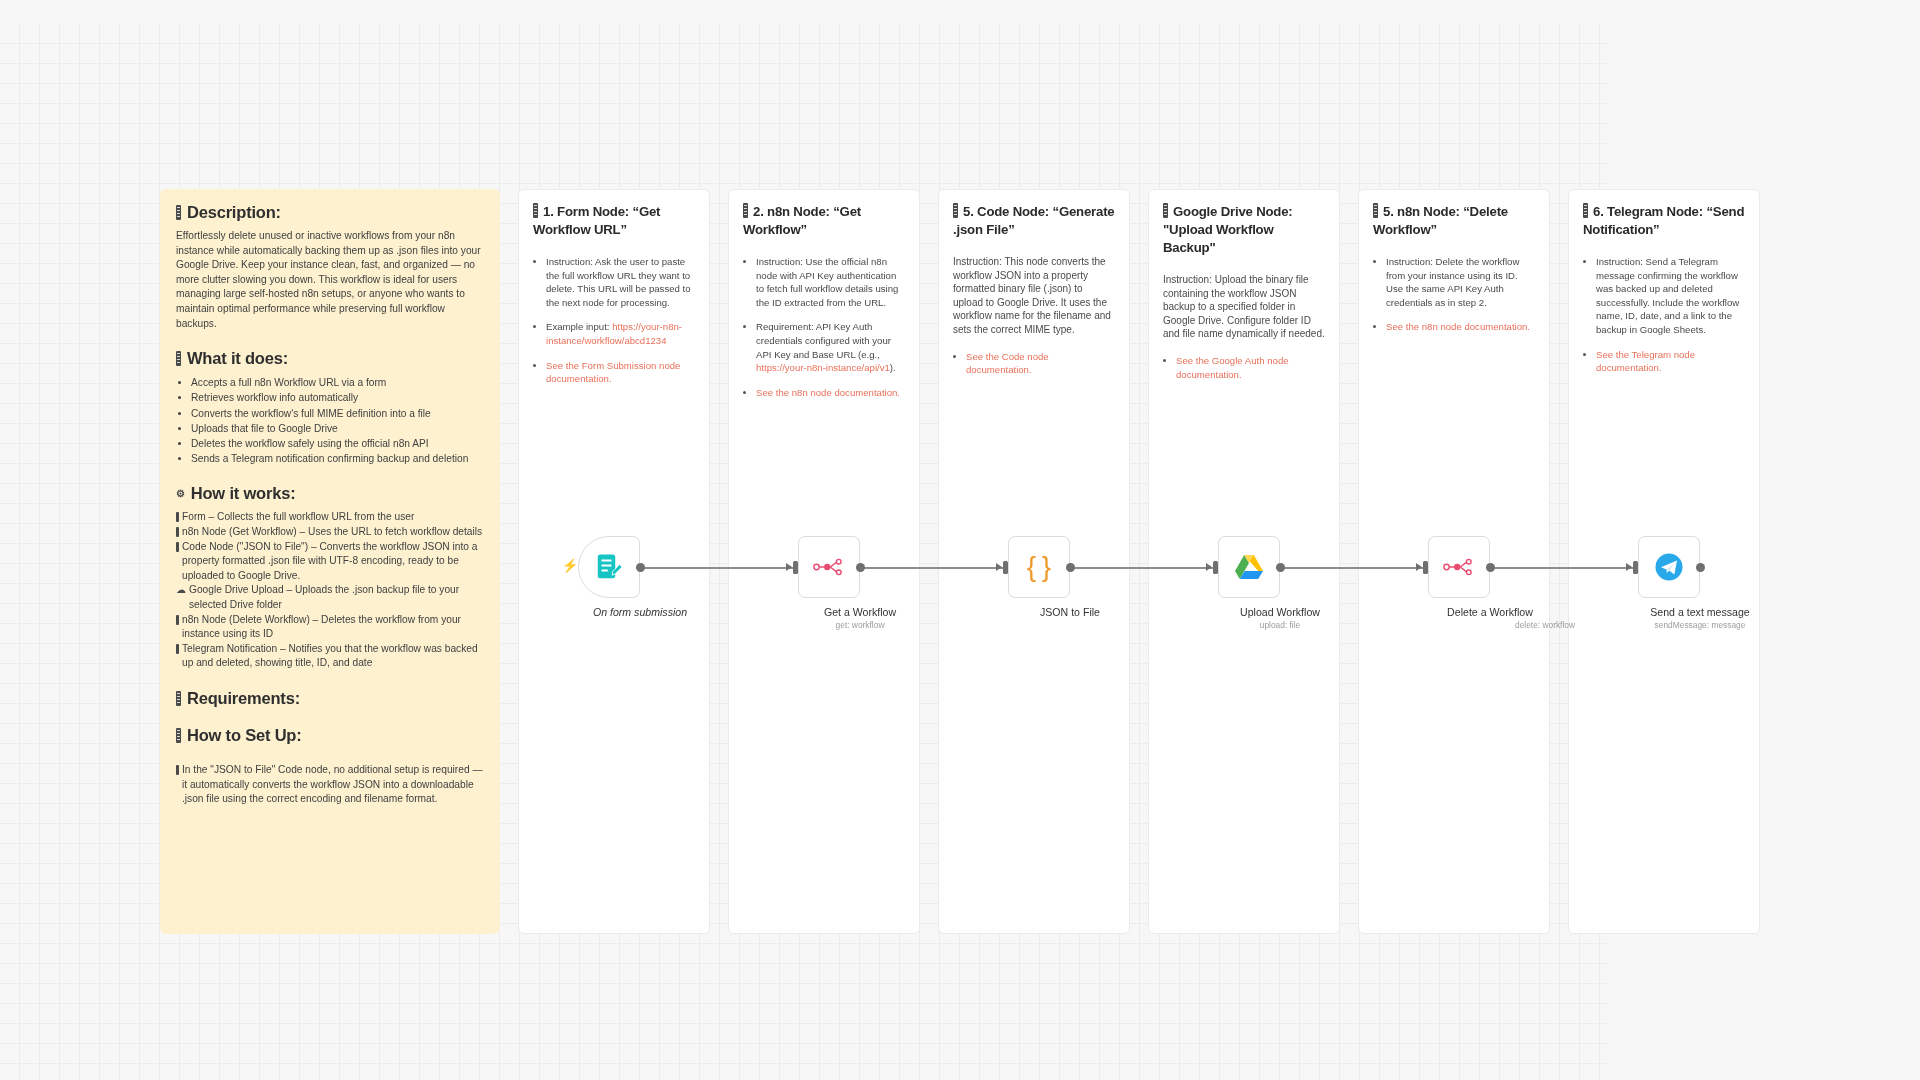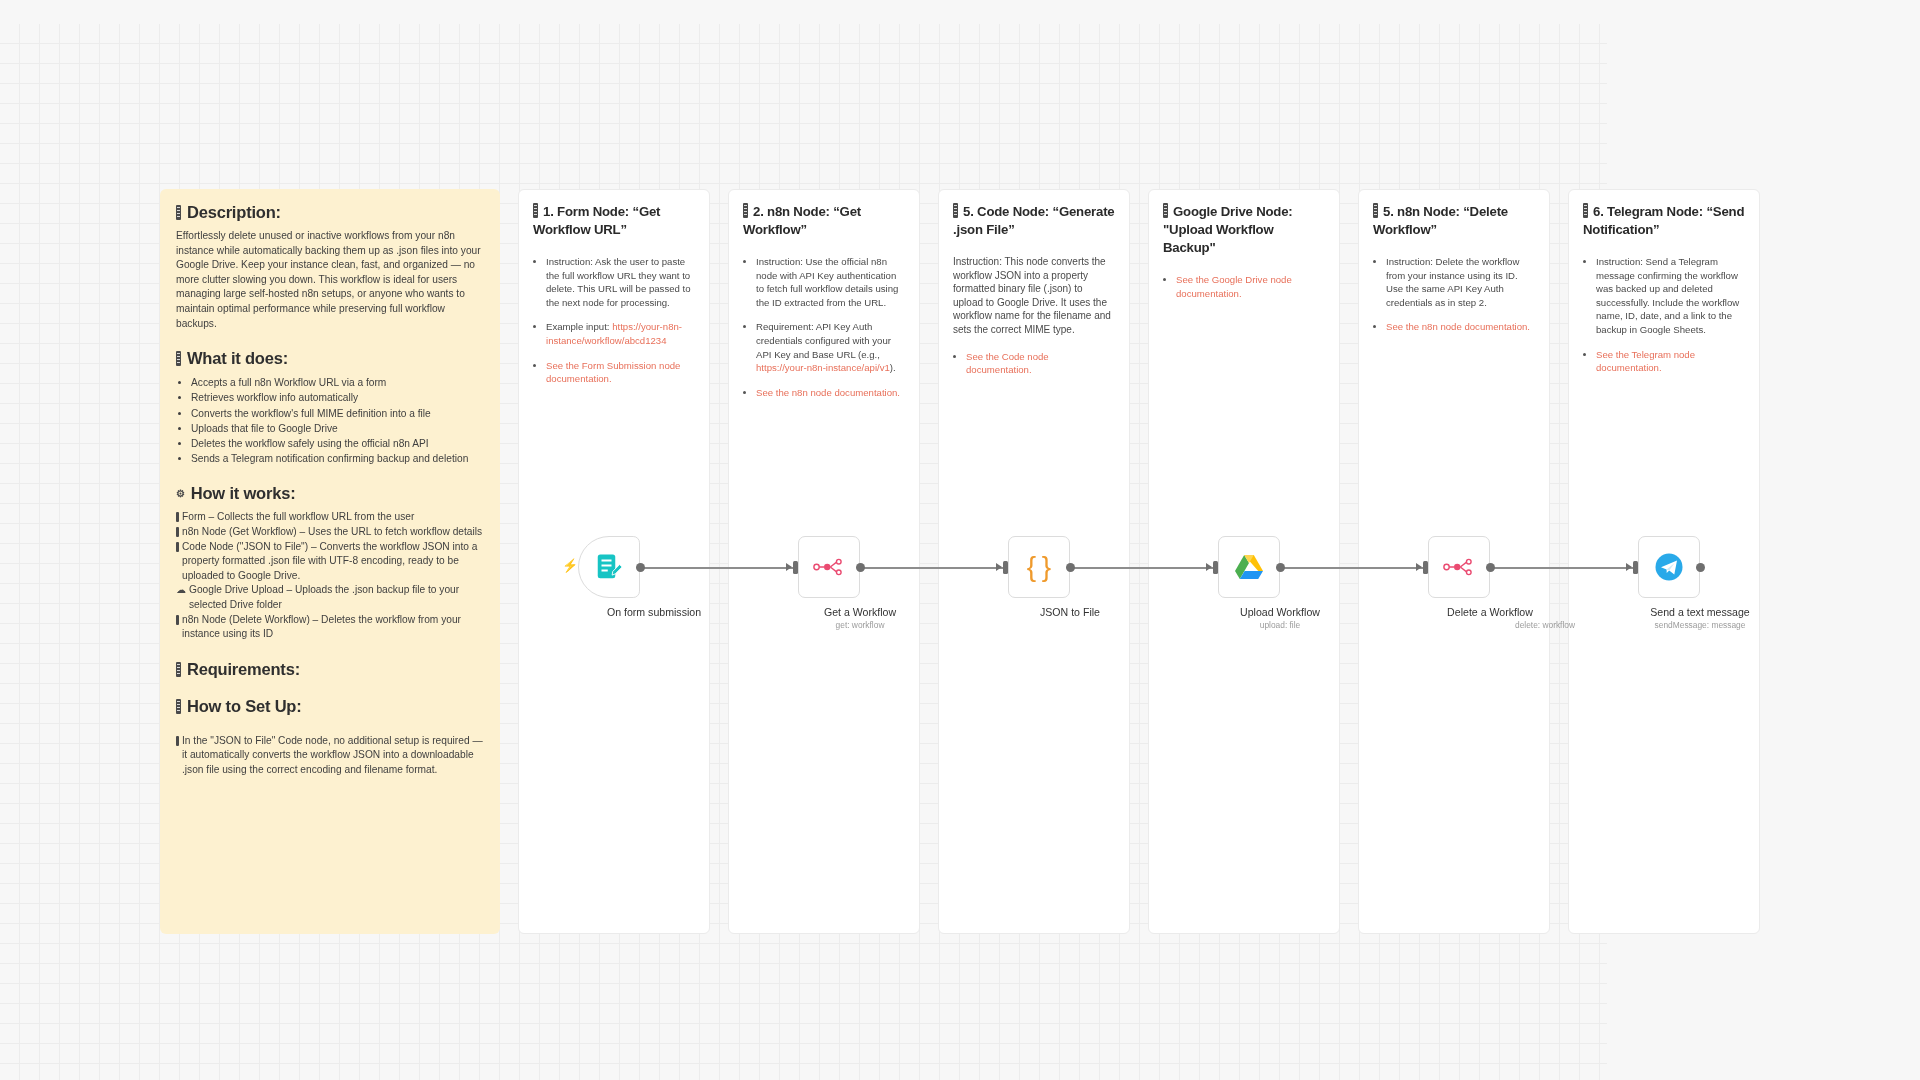--- a/index.html
+++ b/index.html
@@ -267,20 +267,24 @@
         <span class="txt">Code Node ("JSON to File") – Converts the workflow JSON into a property formatted .json file with UTF-8 encoding, ready to be uploaded to Google Drive.</span>
       </div>
       <div class="mini-line">
         <span class="cloud-ic">☁</span>
         <span class="txt">Google Drive Upload – Uploads the .json backup file to your selected Drive folder</span>
       </div>
       <div class="mini-line">
         <span class="mini-bar"></span>
         <span class="txt">n8n Node (Delete Workflow) – Deletes the workflow from your instance using its ID</span>
       </div>
+      <div class="mini-line">
+        <span class="mini-bar"></span>
+        <span class="txt">Telegram Notification – Notifies you that the workflow was backed up and deleted, showing title, ID, and date</span>
+      </div>
     </div>
 
     <div class="h2 spaced">
       <span class="bar-glyph"></span>
       <span>Requirements:</span>
     </div>
 
     <div class="h2 spaced">
       <span class="bar-glyph"></span>
       <span>How to Set Up:</span>
@@ -317,22 +321,23 @@
   <div class="card" style="left:938px;">
     <h3><span class="bar-glyph"></span><span>5. Code Node: “Generate .json File”</span></h3>
     <p class="plain">Instruction: This node converts the workflow JSON into a property formatted binary file (.json) to upload to Google Drive. It uses the workflow name for the filename and sets the correct MIME type.</p>
     <ul>
       <li><a class="link" href="#">See the Code node documentation.</a></li>
     </ul>
   </div>
 
   <div class="card" style="left:1148px;">
     <h3><span class="bar-glyph"></span><span>Google Drive Node: "Upload Workflow Backup"</span></h3>
-    <ul>
-      <li><a class="link" href="#">See the Google Drive node documentation.</a></li>
+    <p class="plain">Instruction: Upload the binary file containing the workflow JSON backup to a specified folder in Google Drive. Configure folder ID and file name dynamically if needed.</p>
+    <ul>
+      <li><a class="link" href="#">See the Google Auth node documentation.</a></li>
     </ul>
   </div>
 
   <div class="card" style="left:1358px;">
     <h3><span class="bar-glyph"></span><span>5. n8n Node: “Delete Workflow”</span></h3>
     <ul>
       <li>Instruction: Delete the workflow from your instance using its ID. Use the same API Key Auth credentials as in step 2.</li>
       <li><a class="link" href="#">See the n8n node documentation.</a></li>
     </ul>
   </div>
@@ -355,21 +360,21 @@
   <div class="node trigger" style="left:578px;">
     <svg width="30" height="30" viewBox="0 0 24 24">
       <rect x="3" y="2" width="14" height="19" rx="2" fill="#17c4c4"></rect>
       <rect x="6" y="6" width="8" height="1.6" fill="#ffffff"></rect>
       <rect x="6" y="10" width="8" height="1.6" fill="#ffffff"></rect>
       <rect x="6" y="14" width="5" height="1.6" fill="#ffffff"></rect>
       <path d="M15 15.5 L20.5 10 L22.5 12 L17 17.5 L14.5 18.5 Z" fill="#17c4c4" stroke="#ffffff" stroke-width="0.7"></path>
     </svg>
   </div>
   <div class="dot-out" style="left:636px;"></div>
-  <div class="node-label" style="left:623px;">On form submission</div>
+  <div class="node-label" style="left:609px;font-style:italic;">On form submission</div>
 
   <div class="arrow-in" style="left:786px;"></div>
   <div class="plug-in" style="left:793px;"></div>
   <div class="node" style="left:798px;">
     <svg width="32" height="22" viewBox="0 0 36 22">
       <circle cx="4" cy="11" r="3" fill="none" stroke="#ea4b71" stroke-width="1.6"></circle>
       <circle cx="16" cy="11" r="3.6" fill="#ea4b71"></circle>
       <circle cx="29" cy="5" r="2.6" fill="none" stroke="#ea4b71" stroke-width="1.6"></circle>
       <circle cx="29" cy="17" r="2.6" fill="none" stroke="#ea4b71" stroke-width="1.6"></circle>
       <path d="M7 11 H12.5 M19.5 11 L26.5 5.5 M19.5 11 L26.5 16.5" stroke="#ea4b71" stroke-width="1.5" fill="none"></path>

